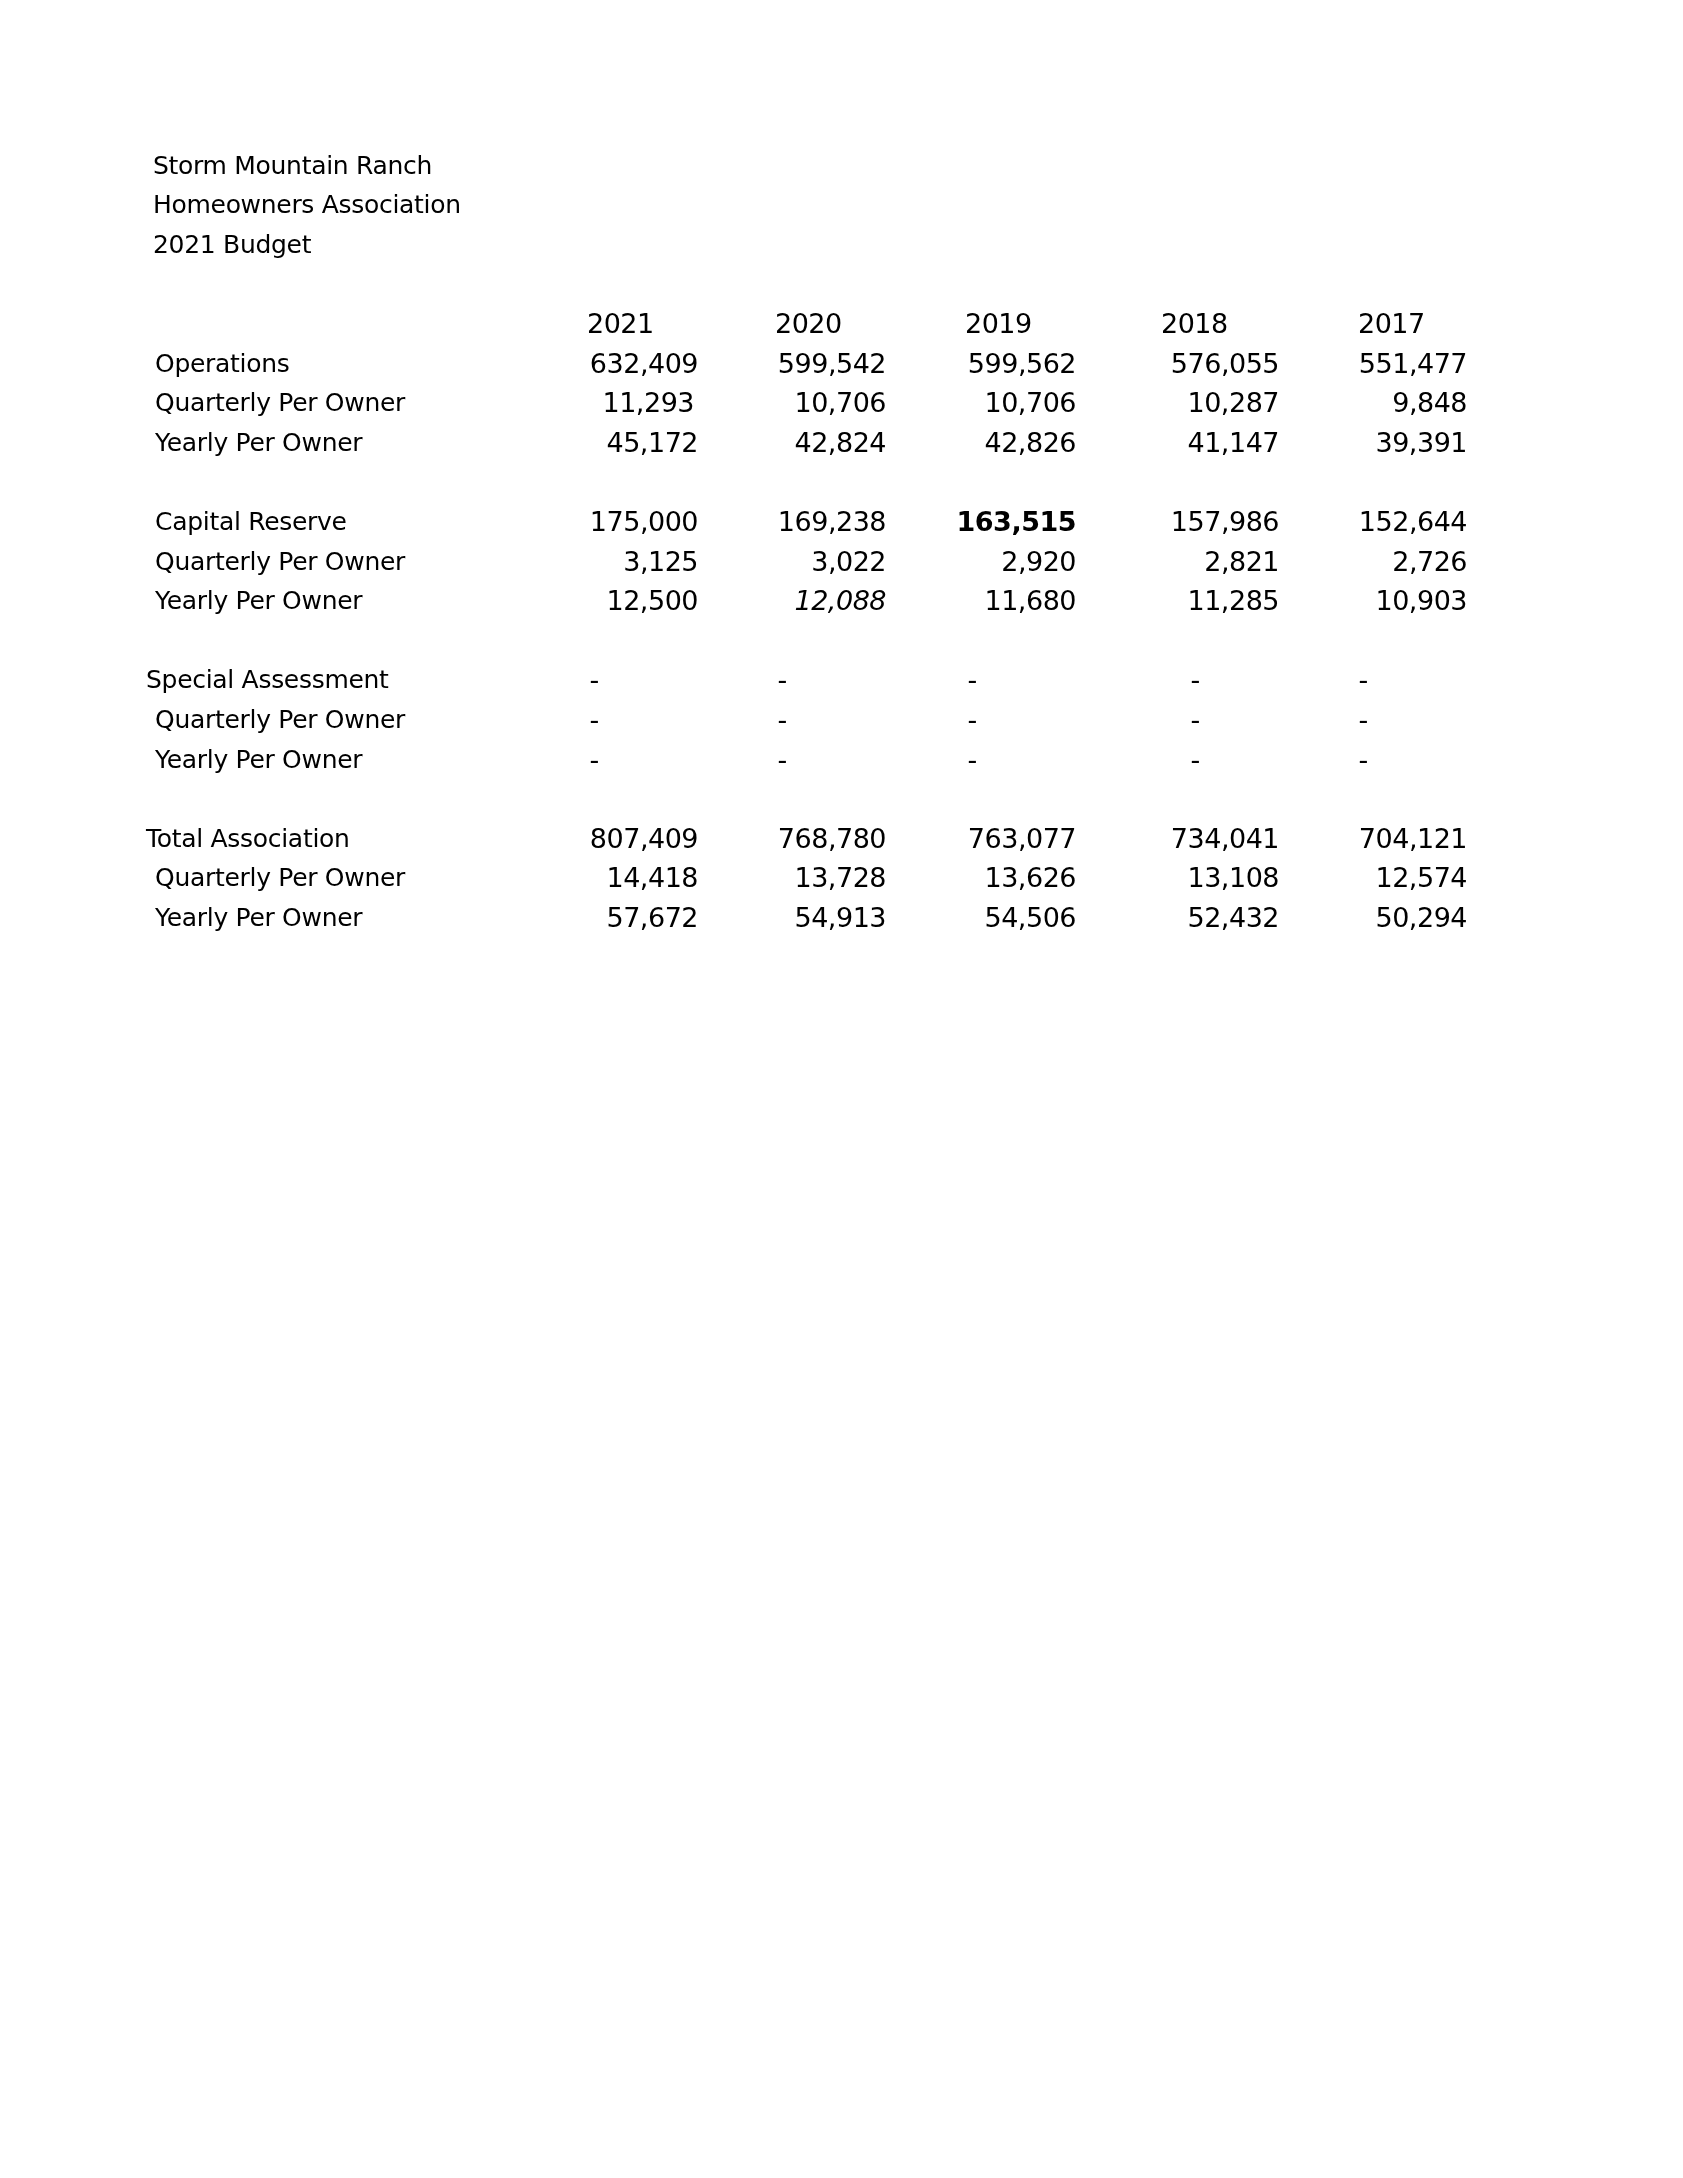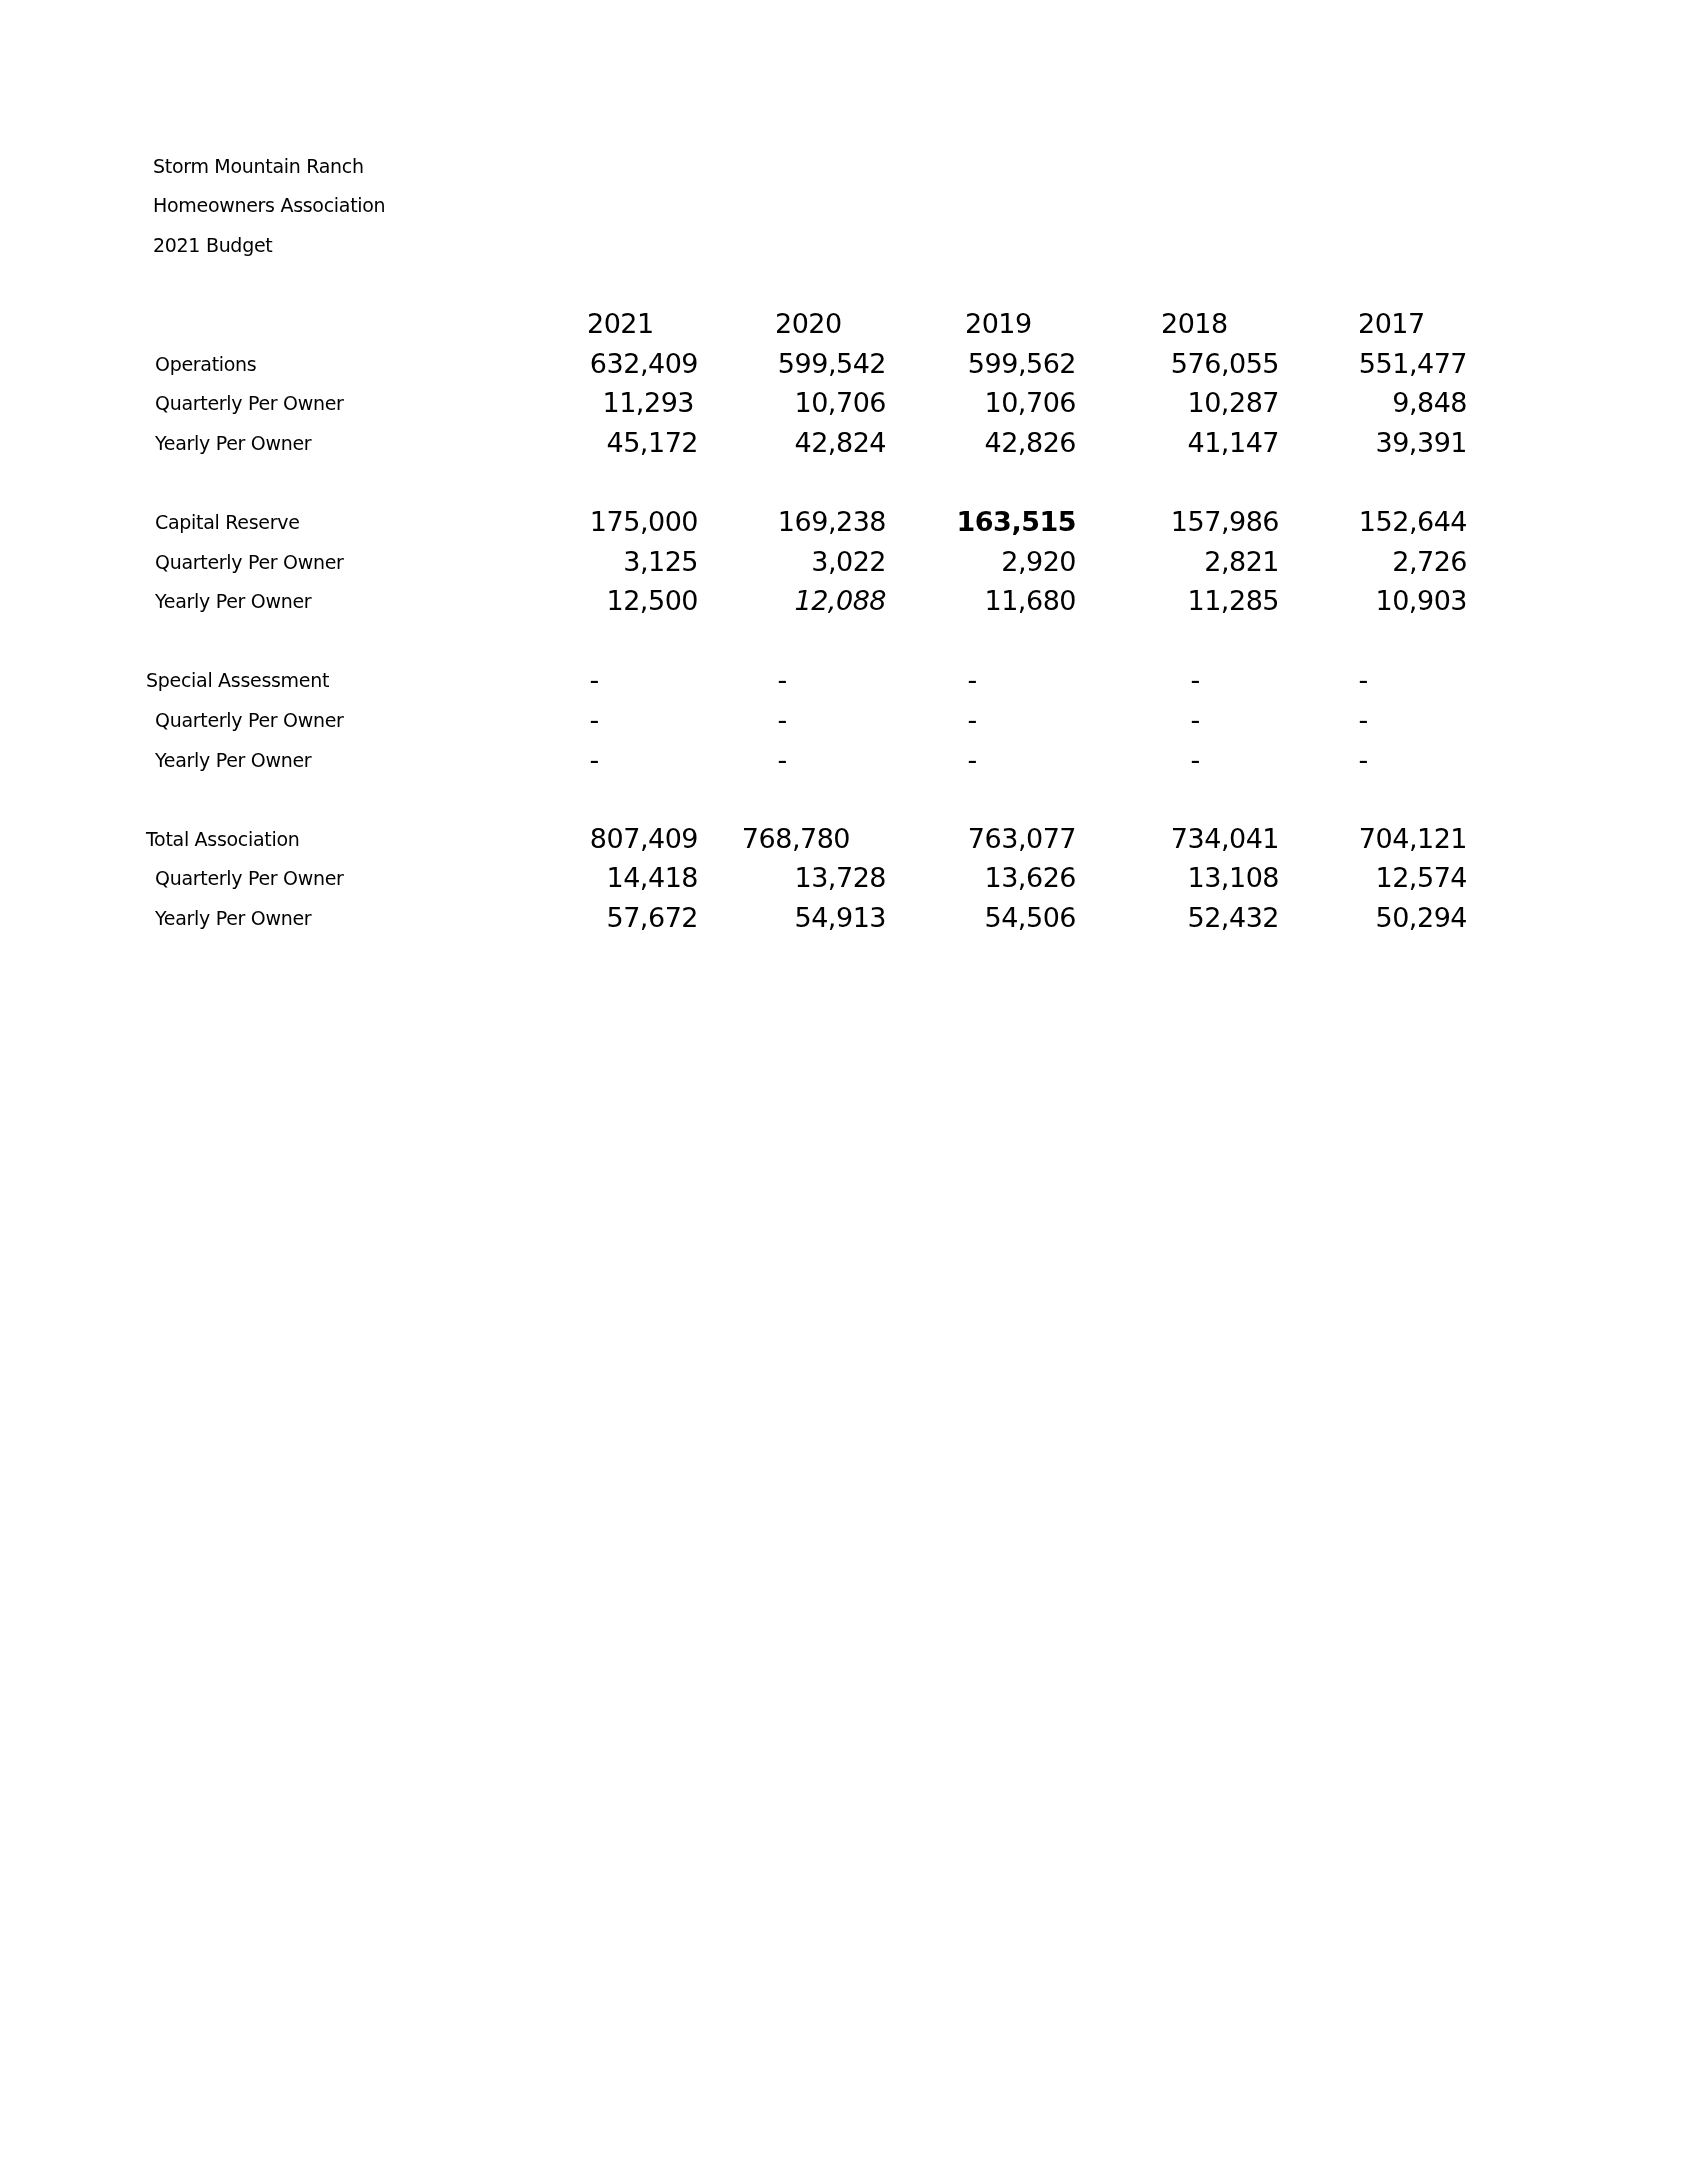--- a/index.html
+++ b/index.html
@@ -1,18 +1,18 @@
 <!DOCTYPE html>
 <html><head>
 <meta charset="utf-8">
 <style>
   html, body { margin: 0; padding: 0; background: #ffffff; }
   body { width: 1683px; height: 2178px; position: relative; overflow: hidden;
          font-family: "DejaVu Sans", sans-serif; color: #000; }
-  .t { position: absolute; font-size: 19px; line-height: 34px; white-space: nowrap; letter-spacing: -0.3px; }
+  .t { position: absolute; font-size: 25px; line-height: 34px; white-space: nowrap; letter-spacing: -0.3px; }
   .num { position: absolute; font-size: 27px; line-height: 34px; white-space: nowrap; text-align: right; width: 178px; letter-spacing: -0.5px; }
   .yr { position: absolute; font-size: 27px; line-height: 34px; white-space: nowrap; letter-spacing: -0.5px; }
 </style>
 </head>
 <body>
 
 <div>
   <div class="t" style="left:153px;top:149px;">Storm Mountain Ranch</div>
   <div class="t" style="left:153px;top:188px;">Homeowners Association</div>
   <div class="t" style="left:153px;top:228px;">2021 Budget</div>
@@ -103,21 +103,21 @@
           <div class="num" style="left: 693px; top: 743px; text-align: center;">-</div>
           <div class="num" style="left: 883px; top: 743px; text-align: center;">-</div>
           <div class="num" style="left: 1106px; top: 743px; text-align: center;">-</div>
           <div class="num" style="left: 1274px; top: 743px; text-align: center;">-</div>
         </div>
       </div>
       <div>
         <div>
           <div class="t" style="left: 146px; top: 822px;">Total Association</div>
           <div class="num" style="left: 520px; top: 822px;">807,409</div>
-          <div class="num" style="left: 672px; top: 822px;">768,780</div>
+          <div class="num" style="left: 708px; top: 822px;">768,780</div>
           <div class="num" style="left: 898px; top: 822px;">763,077</div>
           <div class="num" style="left: 1101px; top: 822px;">734,041</div>
           <div class="num" style="left: 1289px; top: 822px;">704,121</div>
         </div>
         <div>
           <div class="t" style="left: 155px; top: 861px;">Quarterly Per Owner</div>
           <div class="num" style="left: 520px; top: 861px;">14,418</div>
           <div class="num" style="left: 708px; top: 861px;">13,728</div>
           <div class="num" style="left: 898px; top: 861px;">13,626</div>
           <div class="num" style="left: 1101px; top: 861px;">13,108</div>

